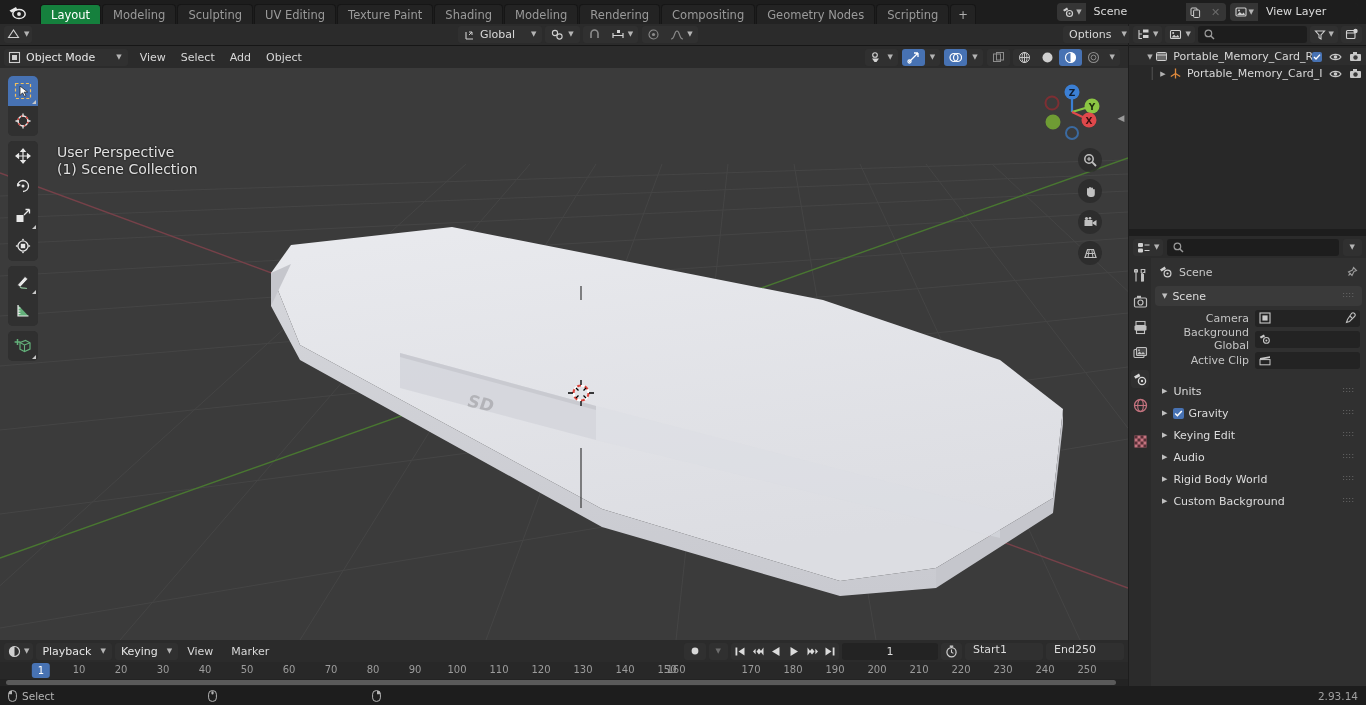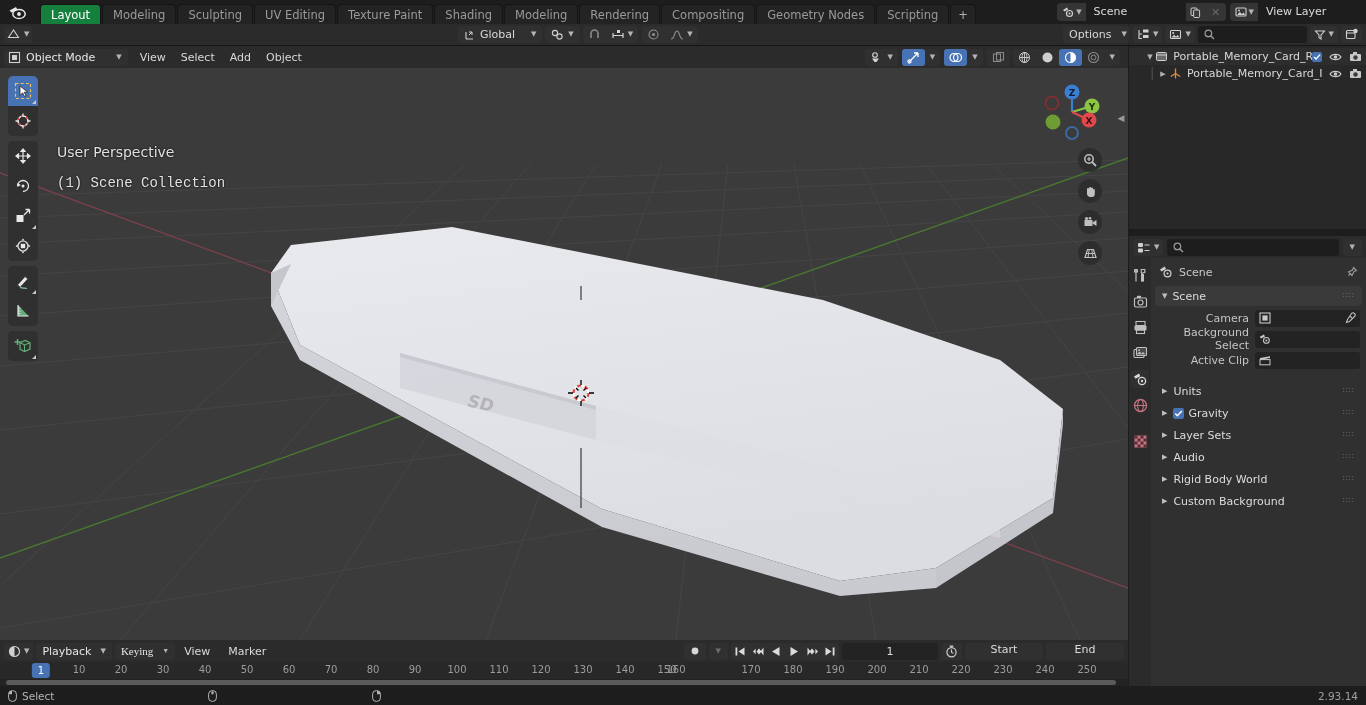--- a/index.html
+++ b/index.html
@@ -84,21 +84,21 @@
   }
 
   
   .viewport {
     position: absolute; top: 68px; left: 0; width: 1128px; height: 572px;
     background: #3b3b3b; overflow: hidden;
   }
   .grid-svg { position: absolute; inset: 0; }
   .vp-text { position: absolute; left: 57px; font-size: 14px; color: #e2e2e2; text-shadow: 0 0 2px #000; }
   .vp-text.t1 { top: 76px; }
-  .vp-text.t2 { top: 107px; font-family: Liberation Mono, monospace; }
+  .vp-text.t2 { top: 93px; }
 
   .toolbar {
     position: absolute; left: 8px; top: 8px; width: 30px;
     display: flex; flex-direction: column; gap: 0px;
   }
   .tb-group { background: #303030; border-radius: 5px; overflow: hidden; margin-bottom: 5px; }
   .tool {
     width: 30px; height: 30px; display: flex; align-items: center; justify-content: center;
     position: relative; background: #303030;
   }
@@ -174,22 +174,22 @@
 
   
   .timeline { position: absolute; top: 640px; left: 0; width: 1128px; height: 46px; background: #2b2b2b; }
   .tl-header { height: 22px; display: flex; align-items: center; padding: 0 4px; gap: 3px; }
   .tl-right { margin-left: auto; display: flex; align-items: center; gap: 3px; }
   .num-field {
     height: 17px; background: #232323; border-radius: 3px; display: flex; align-items: center;
     justify-content: center; font-size: 11px; color: #dcdcdc;
   }
   .lbl-field {
-    height: 17px; background: #303030; border-radius: 3px; display: flex; align-items: center;
-    gap: 12px; padding: 0 8px; font-size: 11px; color: #dcdcdc; flex-direction: column;
+    height: 17px; background: #303030; border-radius: 3px; display: flex; 
+    padding: 0 8px; font-size: 11px; color: #dcdcdc;
   }
   .transport { display: flex; align-items: center; background: #303030; border-radius: 3px; height: 17px; }
   .transport .tb { width: 18px; height: 17px; display: flex; align-items: center; justify-content: center; }
   .tl-ruler { position: relative; height: 17px; background: #282828; overflow: hidden; }
   .tick { position: absolute; top: 2px; font-size: 10px; color: #9c9c9c; transform: translateX(-50%); }
   .playhead {
     position: absolute; top: 1px; height: 15px; background: #4772b3;
     border-radius: 3px; color: #fff; font-size: 10px; display: flex; align-items: center;
     justify-content: center; padding: 0 6px; transform: translateX(-50%);
   }
@@ -846,21 +846,21 @@
             <span class="eyedrop">
               <svg width="13" height="13" viewBox="0 0 13 13">
                   <path d="M8.5 1.5 A2 2 0 0 1 11.5 4.5 L6.5 9.5 L3.5 10.5 L4.5 7.5 Z" fill="none" stroke="#bcbcbc" stroke-width="1.1"></path>
                   <path d="M7 4 L9 6" stroke="#bcbcbc" stroke-width="1.1"></path>
                 </svg>
             </span>
           </span>
         </div>
 
         <div class="prop-row">
-          <span class="prop-label">Background Select</span>
+          <span class="prop-label">Background Global</span>
           <span class="prop-field">
             <span>
               <svg width="12" height="12" viewBox="0 0 12 12">
                   <circle cx="7.4" cy="7.4" r="2.9" fill="none" stroke="#c8c8c8" stroke-width="1.1"></circle>
                   <circle cx="7.4" cy="7.4" r="1" fill="#c8c8c8"></circle>
                   <path d="M0.8 3.8 L4.9 1.4 L6 3.4 L2 5.6 Z" fill="#c8c8c8"></path>
                 </svg>
             </span>
             <span></span>
           </span>
@@ -893,21 +893,21 @@
             <svg width="9" height="9" viewBox="0 0 9 9">
                 <path d="M1.2 4.5 L3.4 6.7 L7.8 1.9" fill="none" stroke="#fff" stroke-width="1.5"></path>
               </svg>
           </span>
           <span style="margin-left:-2px">Gravity</span>
           <span class="grip">∷∷</span>
         </div>
 
         <div class="sub-hdr">
           <span class="tri">▶</span>
-          <span>Layer Sets</span>
+          <span>Keying Edit</span>
           <span class="grip">∷∷</span>
         </div>
 
         <div class="sub-hdr">
           <span class="tri">▶</span>
           <span>Audio</span>
           <span class="grip">∷∷</span>
         </div>
 
         <div class="sub-hdr">
@@ -931,21 +931,21 @@
         <svg width="13" height="13" viewBox="0 0 13 13">
             <circle cx="6.5" cy="6.5" r="5" fill="none" stroke="#d0d0d0" stroke-width="1.2"></circle>
             <path d="M6.5 1.5 A5 5 0 0 0 6.5 11.5 Z" fill="#d0d0d0"></path>
           </svg>
         <span class="caret">▼</span>
       </div>
       <div class="sq-btn" style="padding:0 6px;">
         <span>Playback</span>
         <span class="caret" style="margin-left:6px">▼</span>
       </div>
-      <div class="sq-btn" style="padding:0 6px;font-family:Liberation Serif, serif;">
+      <div class="sq-btn" style="padding:0 6px;">
         <span>Keying</span>
         <span class="caret" style="margin-left:6px">▼</span>
       </div>
       <div class="hdr-btn flat">View</div>
       <div class="hdr-btn flat">Marker</div>
 
       <div style="flex:1"></div>
 
       <div class="sq-btn" style="padding:0 5px;">
         <svg width="12" height="12" viewBox="0 0 12 12">

